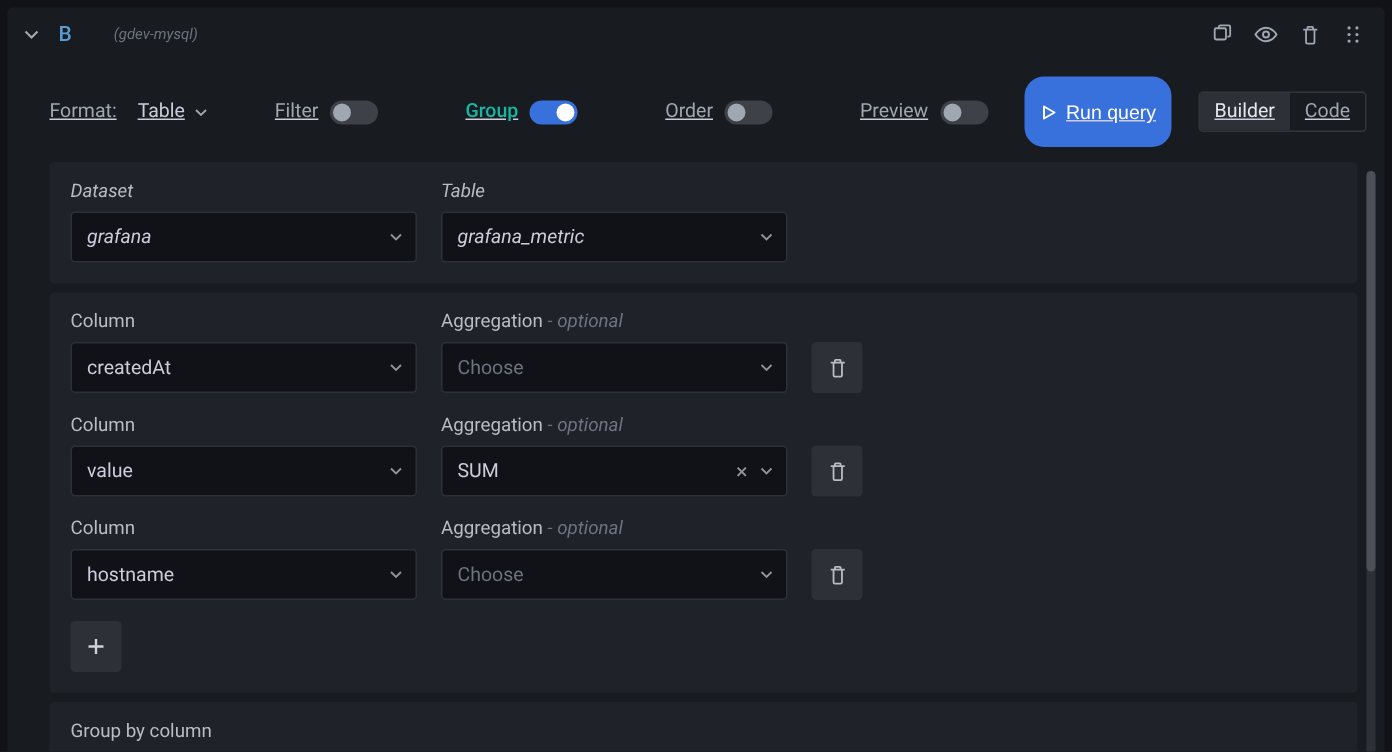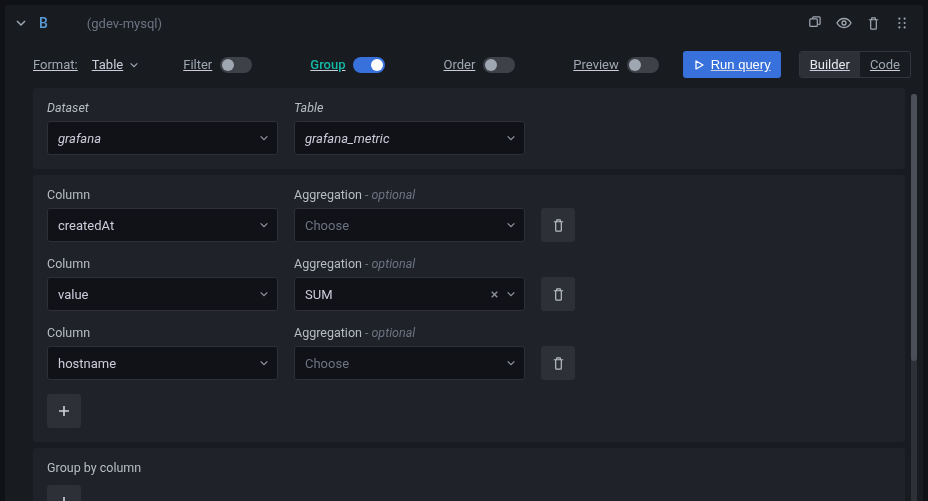--- a/index.html
+++ b/index.html
@@ -29,22 +29,23 @@
     padding: 2px;
   }
   .query-letter {
     color: #5b9bd5;
     font-weight: 500;
     margin-left: 10px;
     font-size: 14px;
   }
   .query-source {
     color: #6c7383;
-    margin-left: 39px;
-    font-size: 13px;
+    font-style: italic;
+    margin-left: 28px;
+    font-size: 10px;
   }
   .header-spacer { flex: 1; }
   .header-icon {
     display: inline-flex;
     padding: 4px;
     color: #9fa7b3;
     margin-left: 6px;
     cursor: pointer;
   }
   .toolbar {
@@ -82,22 +83,22 @@
   .switch .knob {
     position: absolute; top: 2px; left: 2px;
     width: 12px; height: 12px; border-radius: 50%;
     background: #9fa7b3;
   }
   .switch.on { background: #3871dc; }
   .switch.on .knob { left: 18px; background: #fff; }
   .toolbar-spacer { flex: 1; }
   .run-btn {
     background: #3871dc; color: #fff;
-    border: none; border-radius: 3px;
-    padding: 6px 10px;
+    border: none; border-radius: 13px;
+    padding: 16px 10px;
     display: inline-flex; align-items: center; gap: 6px;
     cursor: pointer; font-size: 13px;
   }
   .mode-group {
     display: inline-flex;
     border: 1px solid #33363d;
     border-radius: 3px;
     overflow: hidden;
     margin-left: 8px;
     align-items: center;

